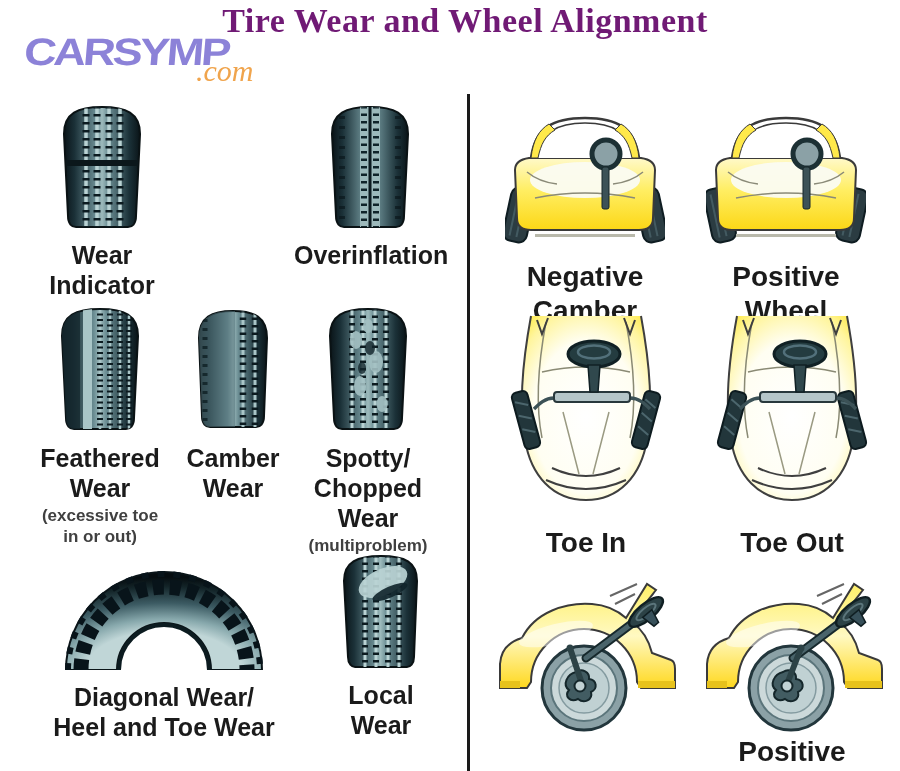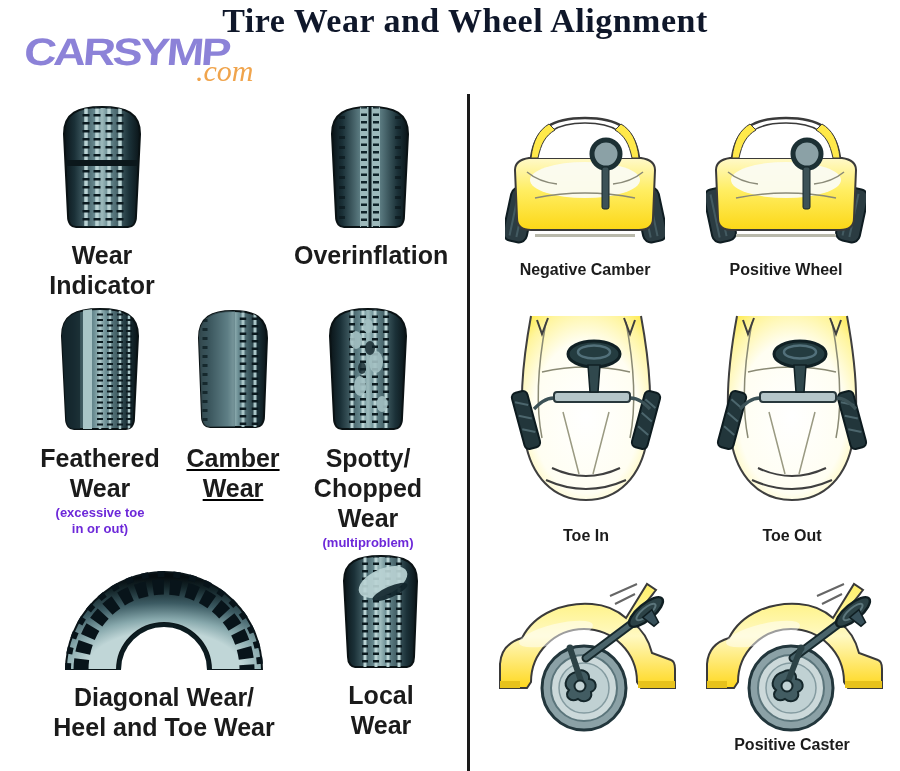--- a/index.html
+++ b/index.html
@@ -1,34 +1,34 @@
 <!DOCTYPE html>
 <html><head>
 <meta charset="utf-8">
 <style>
   html,body{margin:0;padding:0;background:#fff;}
   #page{position:relative;width:900px;height:771px;background:#ffffff;overflow:hidden;
         font-family:"Liberation Sans",sans-serif;}
   
   #title{position:absolute;left:0;right:0;top:2px;text-align:center;padding-left:30px;
-         font-family:"Liberation Serif",serif;font-weight:700;font-size:34px;color:#0f172a;
+         font-family:"Liberation Serif",serif;font-weight:700;font-size:34px;color:#701a75;
          letter-spacing:0.5px;z-index:3;}
   #brand{position:absolute;left:26px;top:30px;z-index:2;
          font-weight:700;font-size:45px;color:#8c82d8;letter-spacing:-3px;
          transform:scaleY(.85) skewX(-4deg);transform-origin:left top;}
   #brand-suffix{position:absolute;left:196px;top:54px;z-index:2;
          font-family:"Liberation Serif",serif;font-style:italic;font-size:30px;color:#f0a44c;}
   
   #divider{position:absolute;left:467px;top:94px;width:3px;height:677px;background:#1a1a1a;}
   
   .fig{position:absolute;text-align:center;}
   .fig svg{display:block;margin:0 auto;}
   .fig-label{font-weight:700;font-size:25px;line-height:1.2;color:#1b1b1b;white-space:pre-line;}
-  .fig-sublabel{font-weight:700;font-size:13px;line-height:1.25;color:#6d28d9;white-space:pre-line;}
-  .car-label{font-size:16px;}
+  .fig-sublabel{font-weight:700;font-size:17px;line-height:1.25;color:#404040;white-space:pre-line;}
+  .car-label{font-size:28px;}
   .mt12{margin-top:12px;} .mt16{margin-top:13px;} .mt8{margin-top:8px;}
   .mt18{margin-top:18px;} .mt3{margin-top:3px;} .mt2{margin-top:2px;}
   .defs-holder{position:absolute;width:0;height:0;overflow:hidden;}
 </style>
 </head>
 <body>
 
 <div id="page">
 
   <svg class="defs-holder" aria-hidden="true">
@@ -127,21 +127,21 @@
         <path d="M50,4 L50,126 M60,4 L60,126 M70,4 L70,126 M79,4 L79,126" stroke="#a9c5c7" stroke-width="2.5"></path>
         <path d="M50,4 L50,126 M60,4 L60,126 M70,4 L70,126 M79,4 L79,126" stroke="#0c1b20" stroke-width="6" stroke-dasharray="2 3.5"></path>
       </g>
     </svg>
     <div class="fig-label mt16">Feathered
 Wear</div>
     <div class="fig-sublabel mt2">(excessive toe
 in or out)</div>
   </div>
 
-  <div class="fig" style="left:168px;top:304px;width:130px;text-decoration:underline;">
+  <div class="fig" style="left:168px;top:304px;width:130px;">
     <svg width="100" height="126" viewBox="0 0 100 126">
       <clipPath id="cCW">
           <path d="M16,34 C16,13 29,7 50,7 C71,7 84,13 84,34 L81,112 C81,120 77,123 73,123 L27,123 C23,123 19,120 19,112 Z"></path>
         </clipPath>
       <path d="M16,34 C16,13 29,7 50,7 C71,7 84,13 84,34 L81,112 C81,120 77,123 73,123 L27,123 C23,123 19,120 19,112 Z" fill="url(#gTire)" stroke="#0a1214" stroke-width="2"></path>
       <g clip-path="url(#cCW)">
         <rect x="16" y="6" width="36" height="118" fill="#53737a" opacity="0.55"></rect>
         <path d="M22,6 L22,124" stroke="#0e2024" stroke-width="5" stroke-dasharray="3 6" opacity="0.8"></path>
         <path d="M60,6 L60,124 M72,6 L72,124" stroke="#a9c5c7" stroke-width="3"></path>
         <path d="M60,6 L60,124 M72,6 L72,124" stroke="#0c1b20" stroke-width="6.5" stroke-dasharray="2.5 5"></path>

